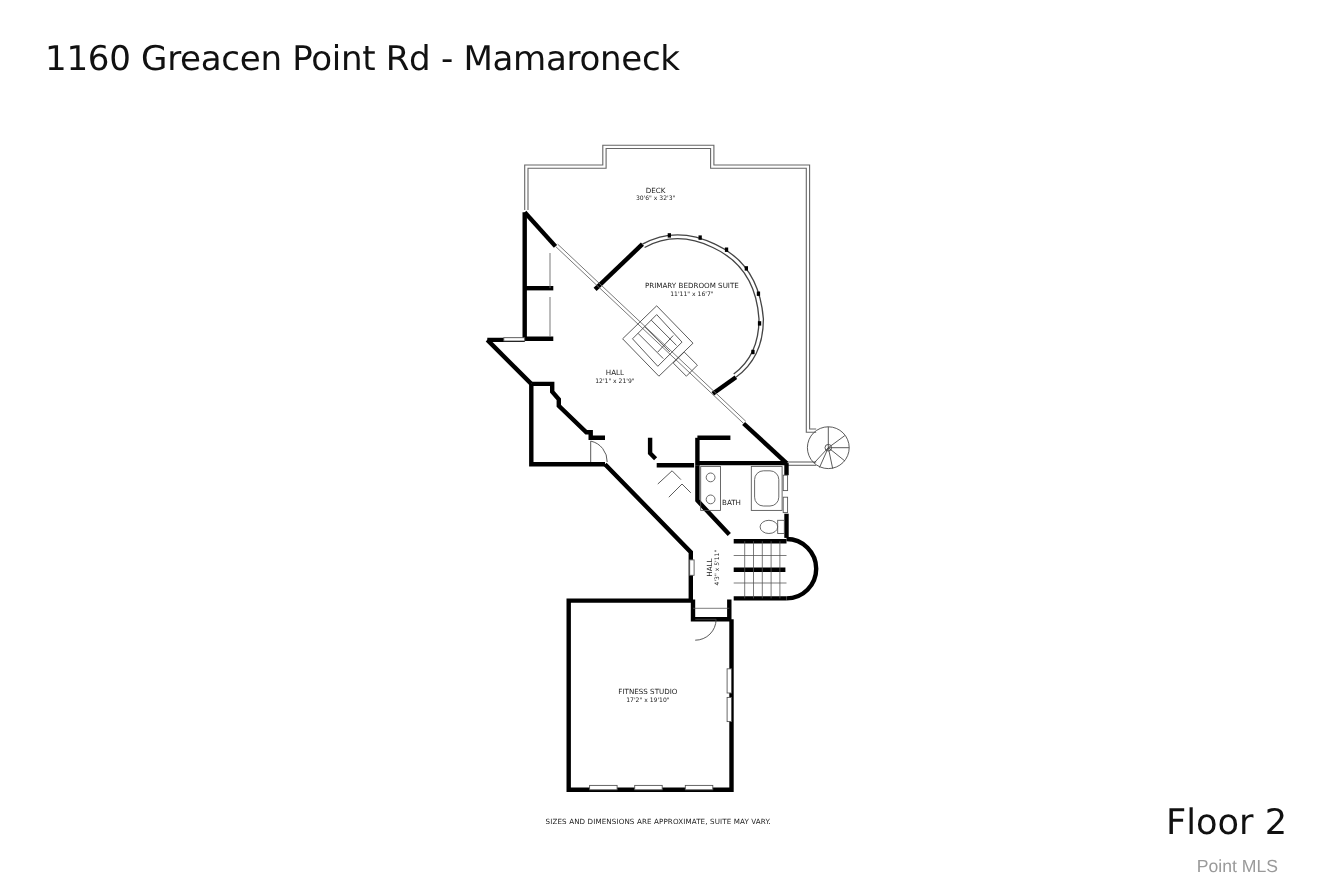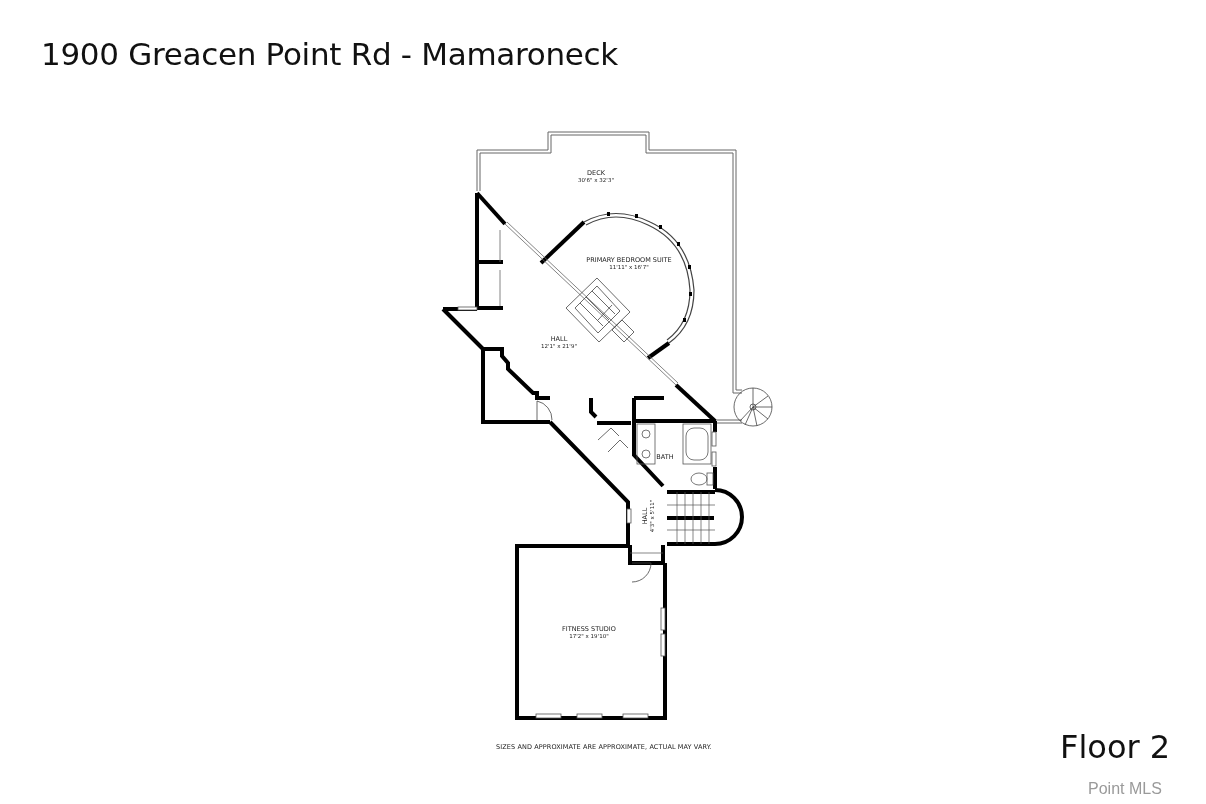--- a/index.html
+++ b/index.html
@@ -24,21 +24,21 @@
       position: absolute; left: 496px; top: 743px; font-size: 6.5px; color: #222;
       font-family: "DejaVu Sans", sans-serif; letter-spacing: 0.1px;
     }
     svg.plan { position: absolute; left: 0; top: 0; }
     .room-label { font-family: "DejaVu Sans", sans-serif; font-size: 6.5px; fill: #222; text-anchor: middle; }
     .room-dim { font-family: "DejaVu Sans", sans-serif; font-size: 5.5px; fill: #222; text-anchor: middle; }
   </style>
 </head>
 <body>
 
-<div class="title">1900 Greacen Point Rd - Mamaroneck</div>
+<div class="title">1160 Greacen Point Rd - Mamaroneck</div>
 
 <svg class="plan" width="1206" height="804" viewBox="0 0 1206 804">
 
   <g fill="none" stroke="#666" stroke-width="1">
     <polyline points="477,191 477,150 548,150 548,132 649,132 649,150 736,150 736,390 742,390"></polyline>
     <polyline points="480,191 480,153 551,153 551,135 646,135 646,153 733,153 733,393 742,393"></polyline>
     <polyline points="716,420 742,420"></polyline>
     <polyline points="716,423 742,423"></polyline>
   </g>
 
@@ -176,15 +176,15 @@
 
   <g transform="translate(649,516) rotate(-90)">
     <text class="room-label" x="0" y="-2">HALL</text>
     <text class="room-dim" x="0" y="5">4'3" x 5'11"</text>
   </g>
 
   <text class="room-label" x="589" y="631">FITNESS STUDIO</text>
   <text class="room-dim" x="589" y="638">17'2" x 19'10"</text>
 </svg>
 
-<div class="disclaimer">SIZES AND APPROXIMATE ARE APPROXIMATE, ACTUAL MAY VARY.</div>
+<div class="disclaimer">SIZES AND DIMENSIONS ARE APPROXIMATE, SUITE MAY VARY.</div>
 <div class="floor-label">Floor 2</div>
 <div class="watermark">Point MLS</div>
 
 </body></html>

